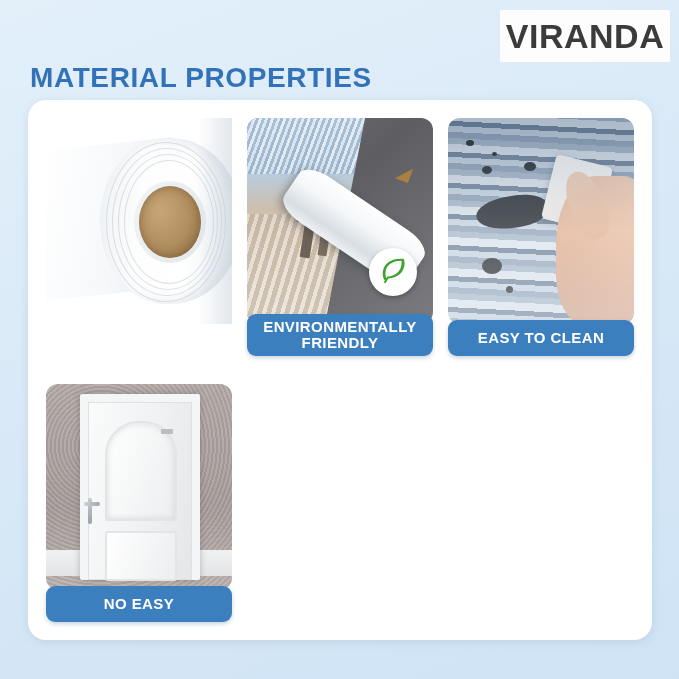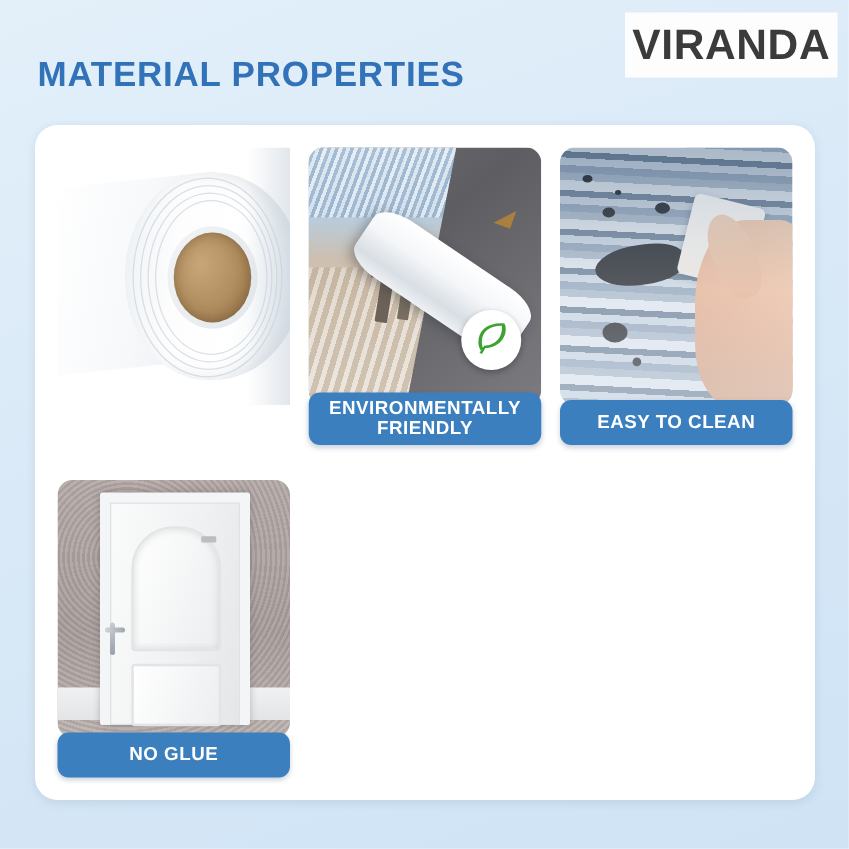--- a/index.html
+++ b/index.html
@@ -15,21 +15,21 @@
     position:absolute;left:500px;top:10px;width:170px;height:52px;
     background:#fdfdfd;display:flex;align-items:center;justify-content:center;
   }
   .brand-text{
     font-size:34px;font-weight:bold;color:#3b3b3b;letter-spacing:.5px;
     font-family:"Liberation Sans","DejaVu Sans",sans-serif;
   }
 
   
   .heading{
-    position:absolute;left:30px;top:44px;
+    position:absolute;left:30px;top:62px;
     font-size:28px;font-weight:bold;color:#3272b8;letter-spacing:.6px;
   }
 
   
   .panel{
     position:absolute;left:28px;top:100px;width:624px;height:540px;
     background:#ffffff;border-radius:18px;
     box-shadow:0 2px 8px rgba(120,150,175,.22);
   }
 
@@ -373,17 +373,17 @@
               <div class="panel-bot"></div>
               <div class="lock"></div>
             </div>
             <div class="handle">
               <div class="bar"></div>
                 <div class="lev"></div>
             </div>
           </div>
         </div>
       </div>
-      <div class="label">NO GLUE</div>
+      <div class="label">NO EASY</div>
     </div>
 
   </div>
 </div>
 
 </body></html>

